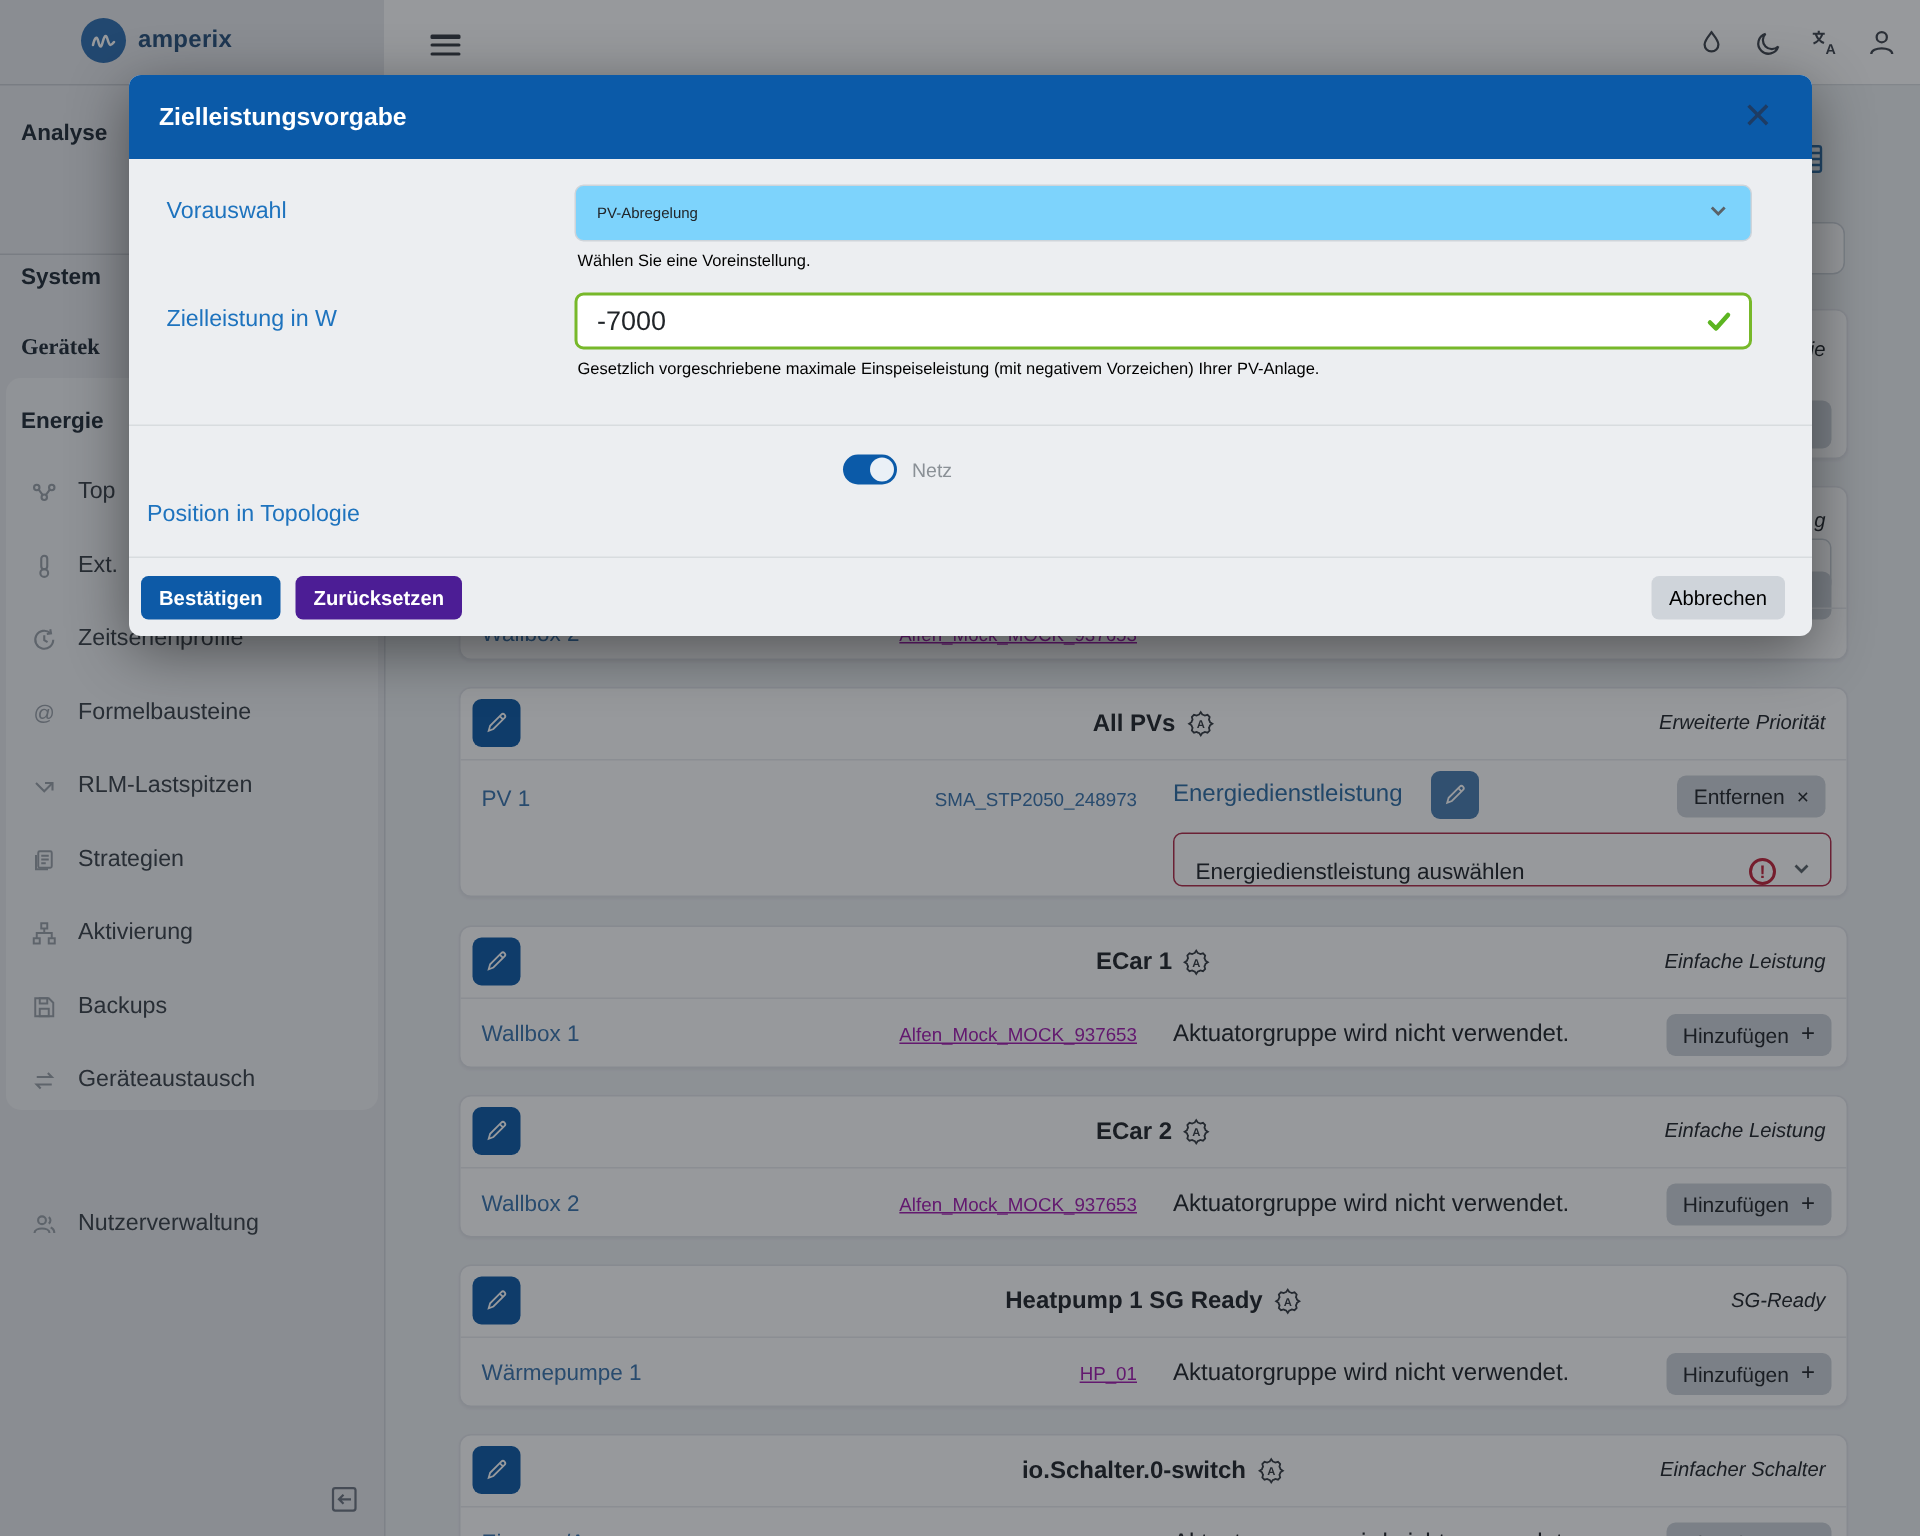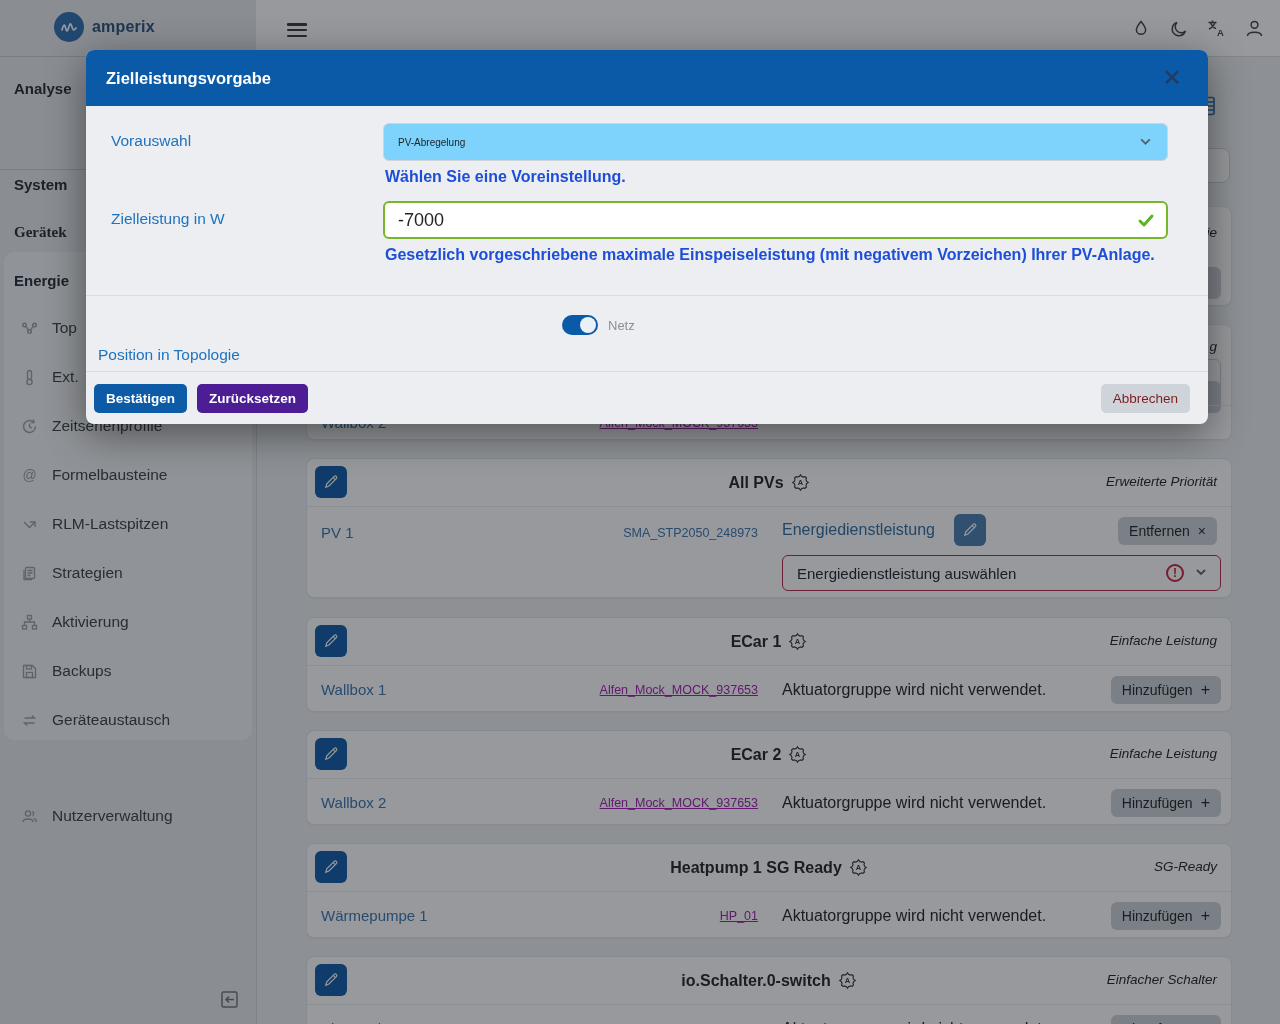--- a/index.html
+++ b/index.html
@@ -61,21 +61,21 @@
   .apv-row{position:relative;height:92px;}
   .apv-name{position:absolute;left:14px;top:17px;color:#3a74ad;font-size:15px;cursor:pointer;}
   .apv-dev{position:absolute;left:14px;top:19px;width:437px;text-align:right;color:#3a74ad;font-size:12.5px;}
   .svc-label{position:absolute;left:475px;top:14px;font-size:16px;color:#2e6da4;}
   .svc-edit{position:absolute;left:647px;top:7px;width:32px;height:32px;background:#4a7db0;
             border:none;border-radius:6px;color:#fff;display:flex;align-items:center;justify-content:center;cursor:pointer;}
   .remove-btn{position:absolute;right:14px;top:10px;background:#ced3d9;border:none;border-radius:6px;
               color:#212529;font-size:14px;font-family:inherit;padding:6px 11px;display:flex;
               align-items:center;gap:8px;cursor:pointer;}
   .err-select{position:absolute;left:475px;right:10px;top:48px;height:36px;background:#fff;
-              border:1.5px solid #b02a48;border-radius:6px;display:flex;align-items:center;
+              border:1.5px solid #b02a48;border-radius:6px;display:flex;align-items:flex-end;
               padding:0 12px 0 14px;box-sizing:border-box;font-size:15px;color:#212529;cursor:pointer;}
   .err-ico{margin-left:auto;width:18px;height:18px;border:2px solid #c22339;border-radius:50%;
            color:#c22339;font-size:12px;font-weight:700;display:flex;align-items:center;
            justify-content:center;box-sizing:border-box;}
   .sel-chev{margin-left:10px;color:#5a6268;}
   
   .frag-tag{position:absolute;right:14px;font-size:13.5px;font-style:italic;color:#212529;}
   .frag-btn{position:absolute;background:#ced3d9;border:none;border-radius:6px;width:108px;height:32px;cursor:pointer;}
   .frag-sel{position:absolute;left:475px;right:10px;height:36px;background:#fff;border:1px solid #ced4da;
             border-radius:6px;box-sizing:border-box;}
@@ -90,37 +90,37 @@
   .modal-title{color:#ffffff;font-size:16.5px;font-weight:700;}
   .modal-close{margin-left:auto;color:#1e3c64;font-size:24px;line-height:1;cursor:pointer;
                background:none;border:none;font-family:inherit;}
   .modal-body{flex:1;padding:17px 40px 0 25px;box-sizing:border-box;position:relative;}
   .frow{display:flex;}
   .flabel{width:272px;flex:0 0 auto;padding-top:9px;color:#1e73be;font-size:15.5px;}
   .fctl{flex:1;min-width:0;}
   .sel-box{height:38px;background:#7dd3fc;border:1px solid #ced4da;border-radius:6px;display:flex;
            align-items:center;padding:0 14px;box-sizing:border-box;font-size:10px;color:#212529;cursor:pointer;}
   .sel-box .sel-chev{margin-left:auto;}
-  .fhelp{font-size:16px;color:#1d4ed8;margin:7px 0 15px 2px;font-weight:bold;}
+  .fhelp{font-size:11px;color:#000000;margin:7px 0 15px 2px;}
   .vinput{position:relative;}
   .vinput input{width:100%;height:38px;box-sizing:border-box;border:2px solid #77b82a;border-radius:6px;
                 padding:0 36px 0 13px;font-size:18px;color:#212529;font-family:inherit;outline:none;background:#fff;}
   .vcheck{position:absolute;right:13px;top:10px;color:#5cb521;}
   .modal-sep{border-top:1px solid #d8dcdf;margin:16px -40px 0 -25px;}
   .toggle-row{margin:19px 0 0 451px;display:flex;align-items:center;gap:10px;}
   .toggle{width:36px;height:20px;border-radius:10px;background:#0b5aa8;position:relative;cursor:pointer;flex:0 0 auto;}
   .toggle .knob{position:absolute;right:2px;top:2px;width:16px;height:16px;border-radius:50%;background:#eaf0f6;}
   .toggle-label{font-size:13px;color:#8a9096;}
   .topo-link{margin:11px 0 0 -13px;color:#1e73be;font-size:15.5px;cursor:pointer;}
   .modal-footer{flex:0 0 auto;height:52px;border-top:1px solid #d8dcdf;display:flex;align-items:center;
                 padding:0 18px 0 8px;gap:10px;}
   .btn{border:none;border-radius:5px;font-family:inherit;font-size:13.5px;padding:7px 12px;cursor:pointer;}
   .btn-primary{background:#0d5aa7;color:#fff;font-weight:700;}
   .btn-danger{background:#4c1d95;color:#fff;font-weight:700;}
-  .btn-cancel{background:#cfd4da;color:#7f1d1d;margin-left:auto;}
+  .btn-cancel{background:#cfd4da;color:#000000;margin-left:auto;}
 </style>
 </head>
 <body>
 
 <div class="page">
 
   <aside class="sidebar">
     <div class="sb-logo">
       <span class="logo-mark">
         <svg width="20" height="20" viewBox="0 0 20 20">

